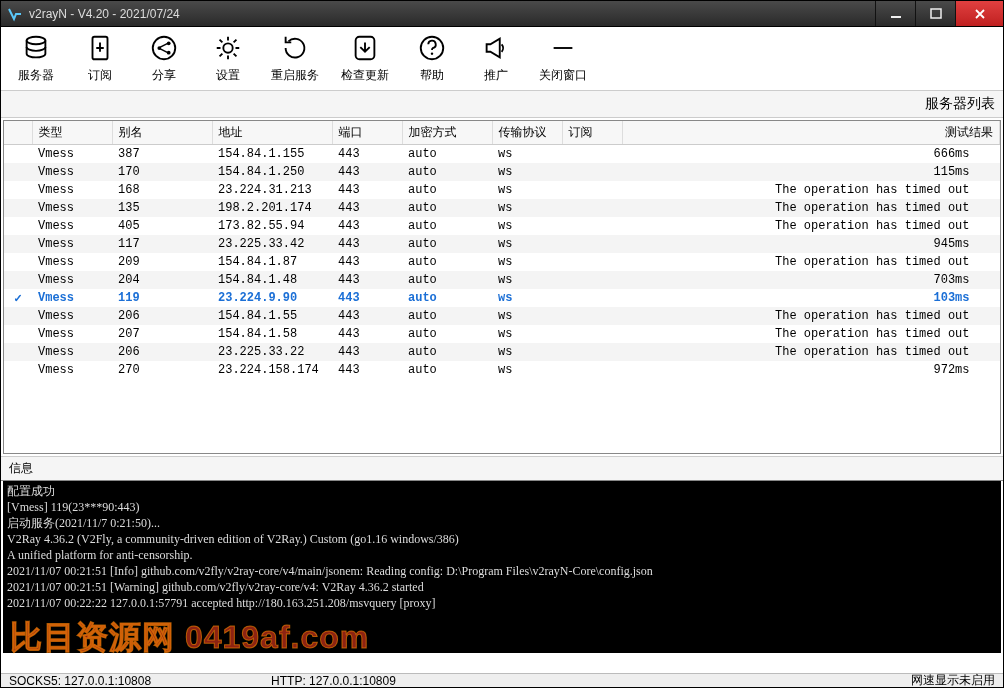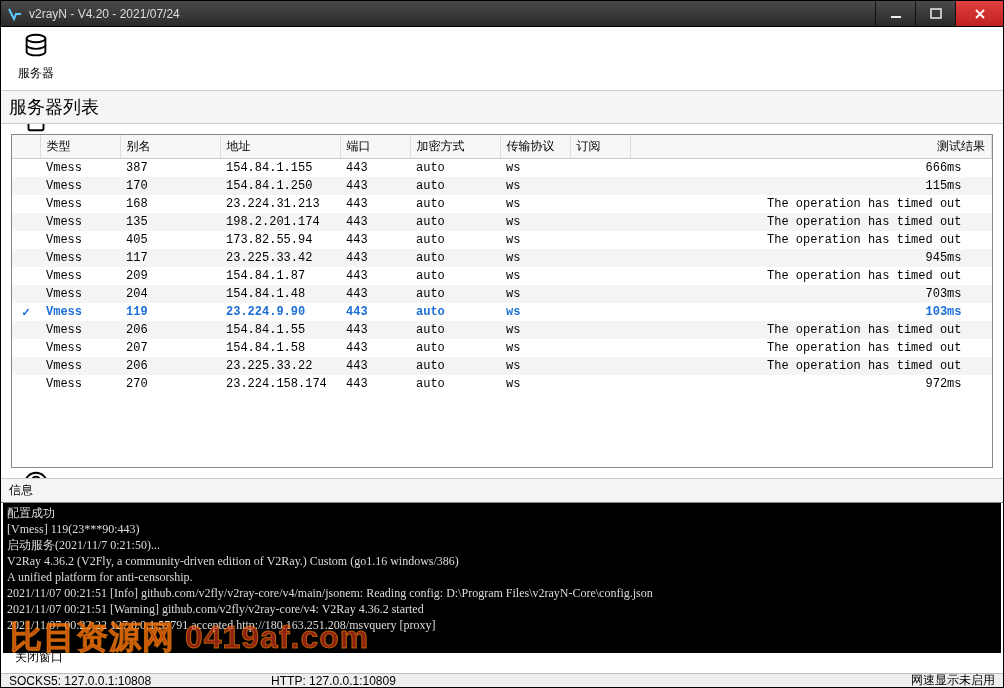--- a/index.html
+++ b/index.html
@@ -40,46 +40,46 @@
   border-left: 1px solid #111;
   color: #eee;
   cursor: pointer;
 }
 .win-btn.close { background: linear-gradient(#e04040, #c02020); width: 48px; }
 .win-btn svg { width: 14px; height: 12px; }
 
 .toolbar {
   height: 64px;
   background: #fff;
-  display: flex; align-items: flex-start;
+  display: flex; align-items: center;
   padding: 4px 14px;
   gap: 22px;
   border-bottom: 1px solid #ccc;
-  flex-direction: column;
 }
 .tool-item {
   display: flex; flex-direction: column; align-items: center;
   gap: 4px; cursor: pointer;
   min-width: 42px;
 }
 .tool-item .ticon { width: 30px; height: 30px; color: #000; }
 .tool-item .tlabel { font-size: 12px; color: #000; white-space: nowrap; }
 
 .section-label {
   padding: 4px 8px;
   background: #f5f5f5;
   border-bottom: 1px solid #ccc;
-  font-size: 18px;
+  font-size: 14px;
+  text-align: right;
 }
 
 .table-wrap {
   flex: 0 0 334px;
   background: #fff;
   border: 1px solid #888;
-  margin: 10px;
+  margin: 2px;
   overflow: auto;
 }
 .grid {
   width: 100%;
   border-collapse: collapse;
   font-size: 12px;
 }
 .grid th {
   text-align: left;
   font-weight: normal;

